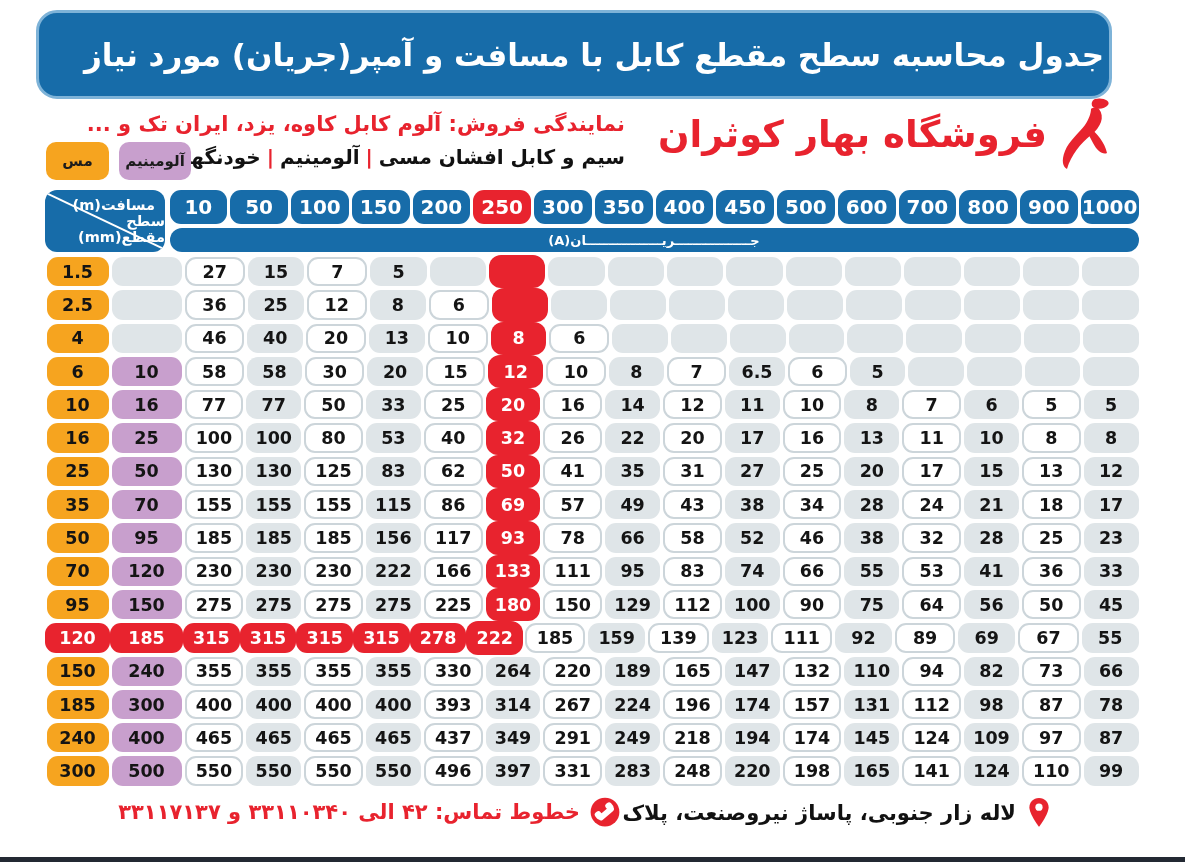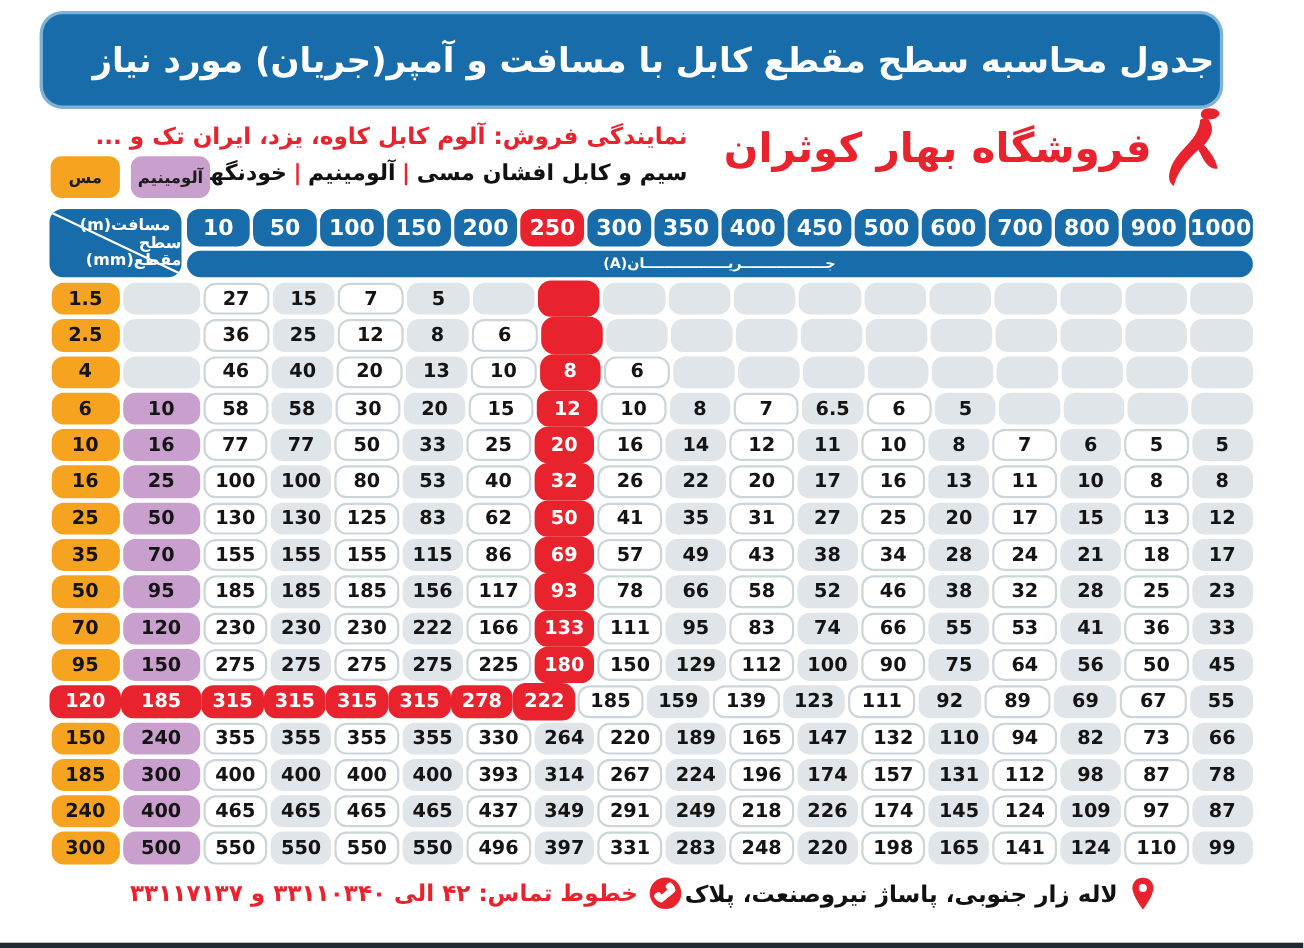--- a/index.html
+++ b/index.html
@@ -409,21 +409,21 @@
         <div class="cell al">400</div>
         <div class="cell d w">465</div>
         <div class="cell d g">465</div>
         <div class="cell d w">465</div>
         <div class="cell d g">465</div>
         <div class="cell d w">437</div>
         <div class="cell d g">349</div>
         <div class="cell d w">291</div>
         <div class="cell d g">249</div>
         <div class="cell d w">218</div>
-        <div class="cell d g">226</div>
+        <div class="cell d g">194</div>
         <div class="cell d w">174</div>
         <div class="cell d g">145</div>
         <div class="cell d w">124</div>
         <div class="cell d g">109</div>
         <div class="cell d w">97</div>
         <div class="cell d g">87</div>
       </div>
       <div class="trow">
         <div class="cell cu">300</div>
         <div class="cell al">500</div>

